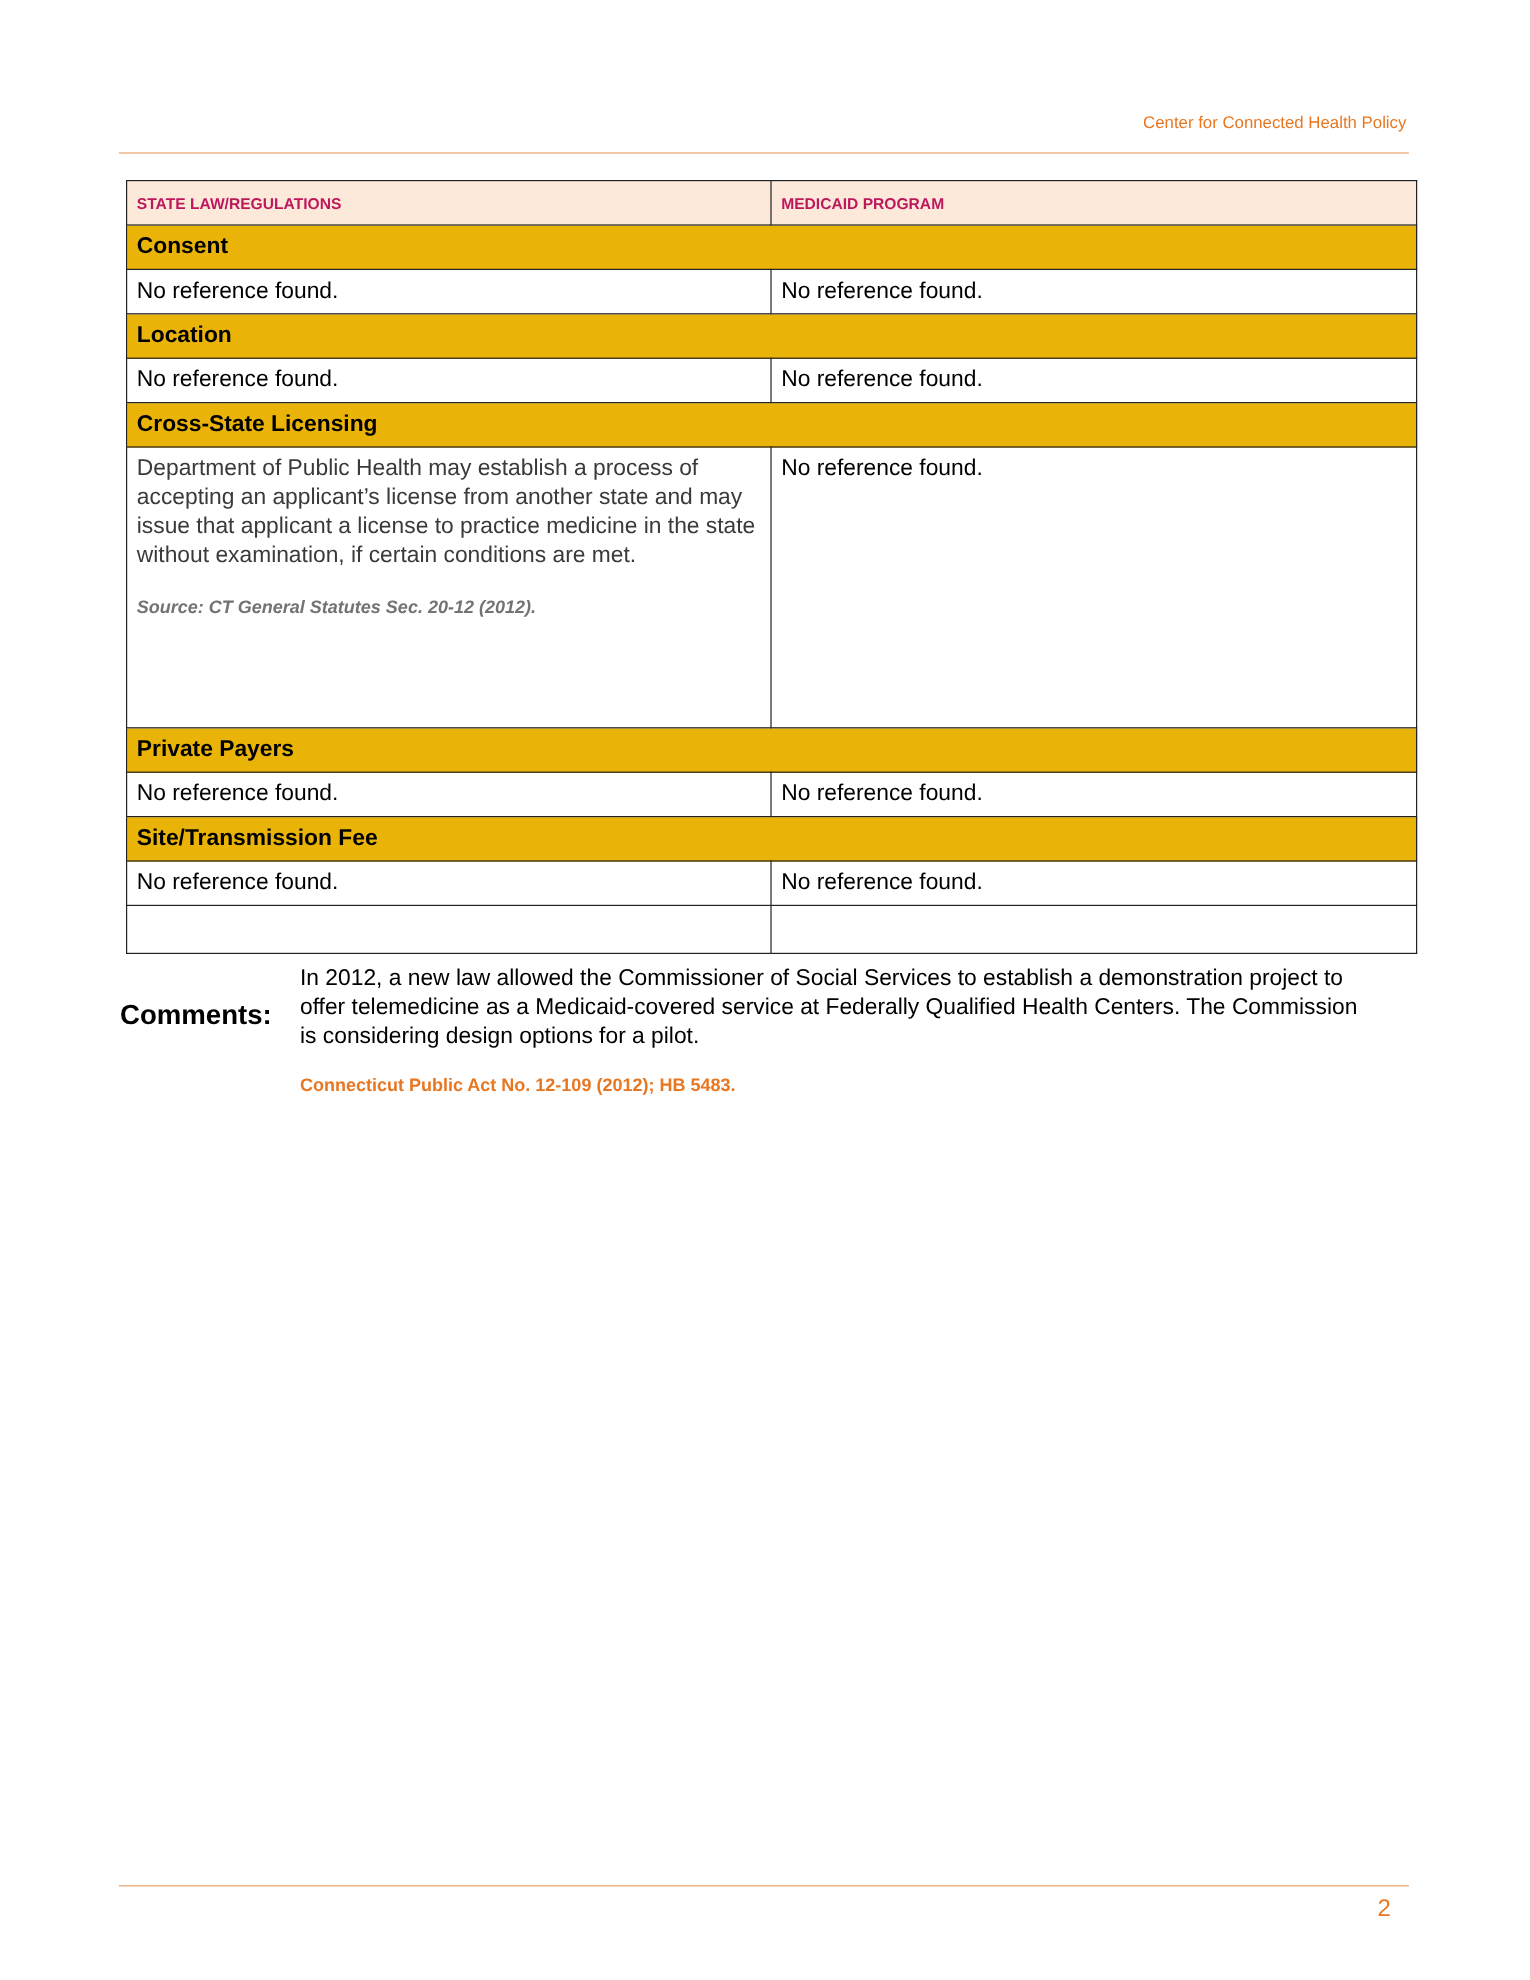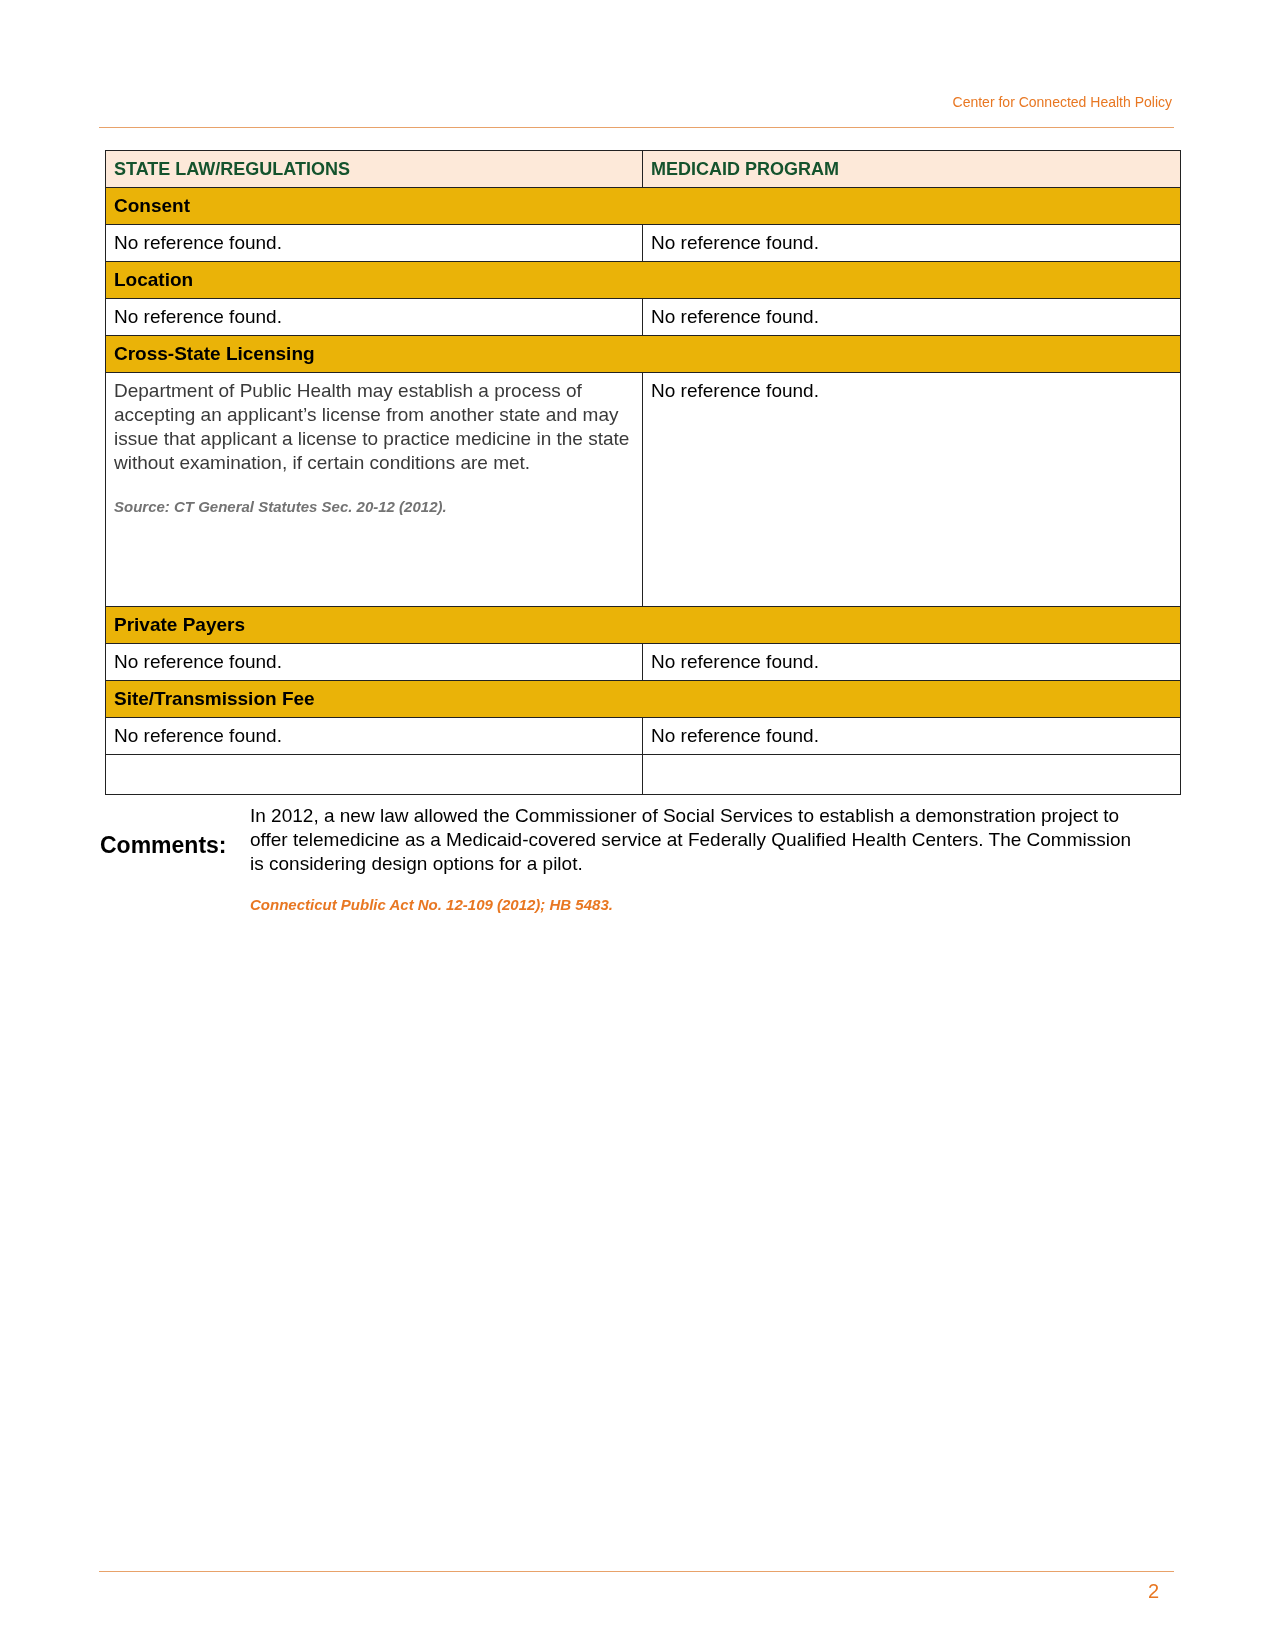--- a/index.html
+++ b/index.html
@@ -2,28 +2,28 @@
 <html><head>
   <meta charset="utf-8">
   <style>
     html, body { margin: 0; padding: 0; background: #ffffff; }
     body { width: 1275px; height: 1650px; position: relative; font-family: "Liberation Sans", sans-serif; color: #000; }
     .header-title { position: absolute; right: 103px; top: 94px; font-size: 14px; color: #e87722; }
     .header-rule { position: absolute; left: 99px; width: 1075px; top: 127px; height: 0; border-top: 1.5px solid #e8a26a; }
     table.grid { position: absolute; left: 105px; top: 150px; width: 1075px; border-collapse: collapse; table-layout: fixed; }
     table.grid td { border: 1.5px solid #222; padding: 0 8px; font-size: 19px; vertical-align: middle; height: 37px; box-sizing: border-box; }
     table.grid td.col-divider { border-left: 1.5px solid #666; margin-left: 24px; }
-    tr.col-header td { background: #fde9d9; color: #14532d; font-weight: bold; font-size: 18px; }
+    tr.col-header td { background: #fde9d9; color: #be185d; font-weight: bold; font-size: 13px; }
     tr.section td { background: #eab308; font-weight: bold; }
     td.long { vertical-align: top !important; padding-top: 6px !important; padding-bottom: 8px !important; color: #3a3a3a; line-height: 24px; }
     td.long-right { vertical-align: top !important; padding-top: 6px !important; line-height: 24px; }
     .source { display: block; margin-top: 20px; font-style: italic; font-weight: bold; color: #737373; font-size: 15px; }
     .comments-label { position: absolute; left: 100px; top: 832px; font-weight: bold; font-size: 23px; }
     .comments-body { position: absolute; left: 250px; top: 804px; width: 900px; font-size: 19px; line-height: 24px; }
-    .comments-source { display: block; margin-top: 17px; font-style: italic; font-weight: bold; color: #e87722; font-size: 15px; }
+    .comments-source { display: block; margin-top: 17px; font-weight: bold; color: #e87722; font-size: 15px; }
     .footer-rule { position: absolute; left: 99px; width: 1075px; top: 1571px; height: 0; border-top: 1.5px solid #e8a26a; }
     .page-number { position: absolute; left: 1148px; top: 1580px; font-size: 20px; color: #e87722; }
   </style>
 </head>
 <body>
 
 <div class="header-title">Center for Connected Health Policy</div>
 <div class="header-rule"></div>
 
 <table class="grid">

